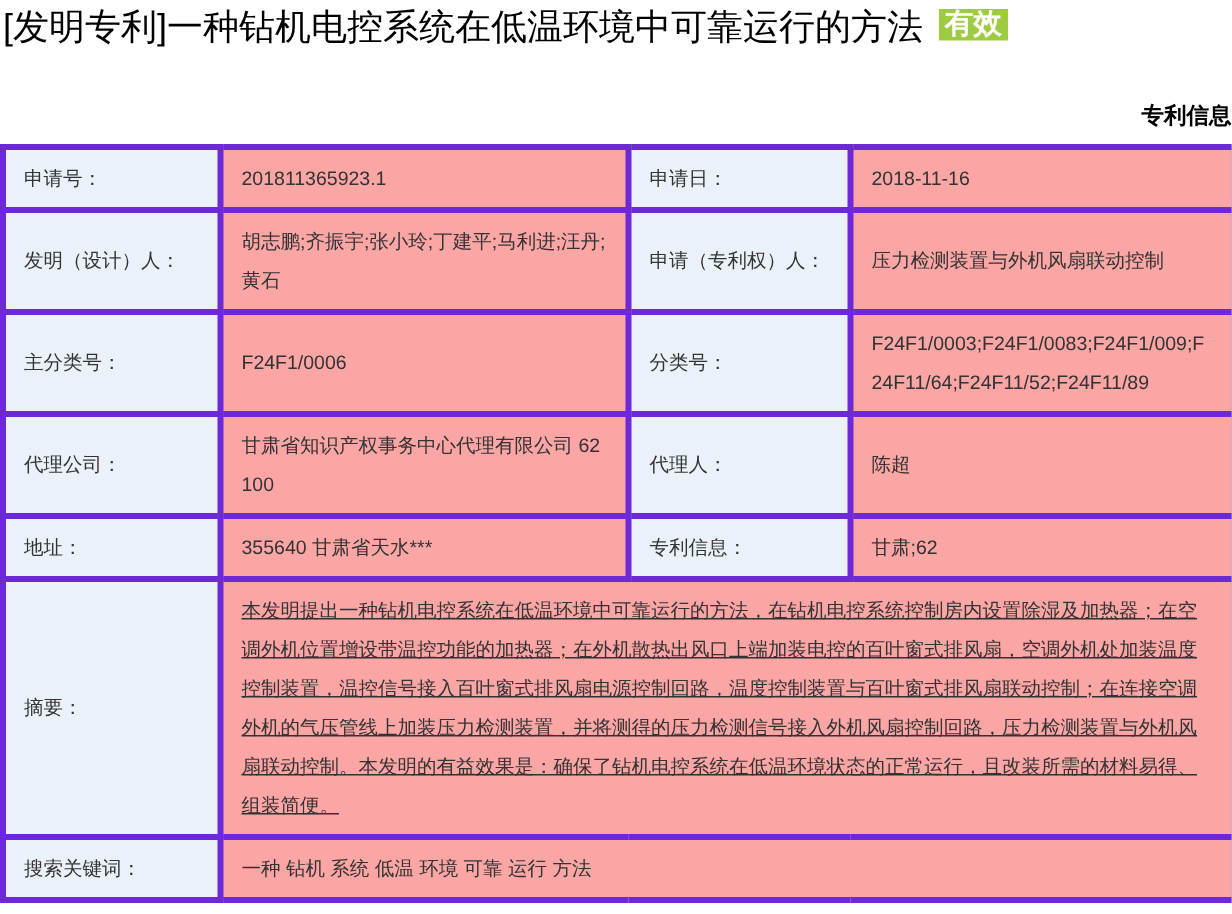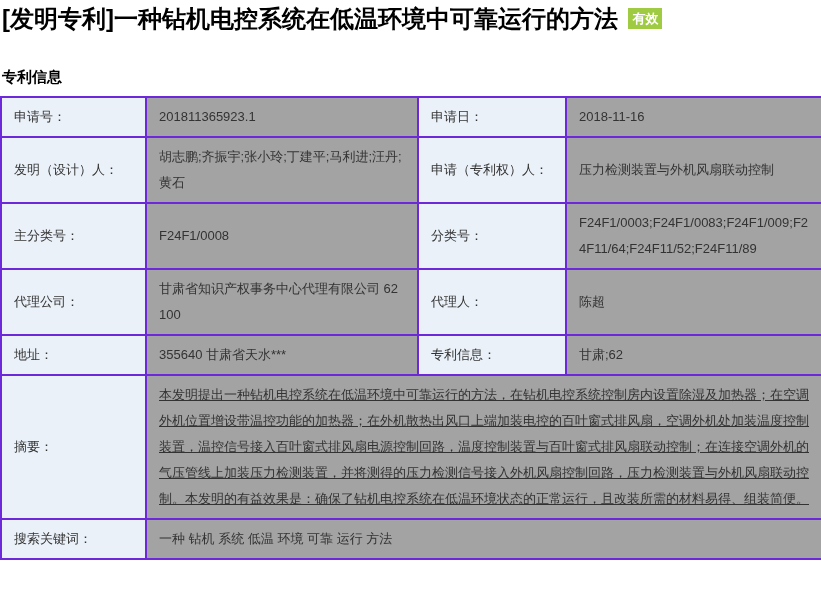--- a/index.html
+++ b/index.html
@@ -9,64 +9,65 @@
     min-height: 609px;
     font-family: "Liberation Sans", "DejaVu Sans", sans-serif;
     color: #333333;
   }
   .page { padding: 2px 0 0 0; }
 
   
   .title-bar { padding: 2px 2px 0 2px; line-height: 30px; }
   .title-text {
     font-size: 24px;
-    font-weight: bold;
+    font-weight: normal;
     color: #000000;
     letter-spacing: 0;
   }
   .badge {
     display: inline-block;
     background: #9ecb41;
     color: #ffffff;
-    font-size: 13px;
+    font-size: 19px;
     font-weight: bold;
     line-height: 15px;
     padding: 3px 4px;
     margin-left: 6px;
     vertical-align: 4px;
   }
 
   
   .section-heading {
     font-size: 15px;
     font-weight: bold;
     color: #000000;
     margin: 31px 0 9px 2px;
+    text-align: right;
   }
 
   
   table.patent-table {
     width: 821px;
     border-collapse: collapse;
     table-layout: fixed;
     font-size: 13px;
   }
   table.patent-table td {
-    border: 2px solid #6d28d9;
+    border: 4px solid #6d28d9;
     padding: 6px 12px;
     line-height: 26px;
     vertical-align: middle;
     word-break: break-all;
   }
   td.lbl {
     background: #eaf1f8;
     padding-left: 10px;
     color: #333333;
   }
-  td.val { background: #a3a3a3; color: #333333; }
+  td.val { background: #fca5a5; color: #333333; }
   .col-l1 { width: 145px; }
   .col-v1 { width: 272px; }
   .col-l2 { width: 148px; }
   .col-v2 { width: 256px; }
   .more { cursor: pointer; }
   td.abstract-val { line-height: 27px; padding-top: 10px; padding-bottom: 10px; text-decoration: underline; }
 </style>
 </head>
 <body>
 
@@ -94,21 +95,21 @@
         <td class="val">2018-11-16</td>
       </tr>
       <tr>
         <td class="lbl">发明（设计）人：</td>
         <td class="val">胡志鹏;齐振宇;张小玲;丁建平;马利进;汪丹;黄石</td>
         <td class="lbl">申请（专利权）人：</td>
         <td class="val">压力检测装置与外机风扇联动控制</td>
       </tr>
       <tr>
         <td class="lbl">主分类号：</td>
-        <td class="val">F24F1/0008</td>
+        <td class="val">F24F1/0006</td>
         <td class="lbl">分类号：</td>
         <td class="val">F24F1/0003;F24F1/0083;F24F1/009;F24F11/64;F24F11/52;F24F11/89</td>
       </tr>
       <tr>
         <td class="lbl">代理公司：</td>
         <td class="val">甘肃省知识产权事务中心代理有限公司 62100</td>
         <td class="lbl">代理人：</td>
         <td class="val">陈超</td>
       </tr>
       <tr>

